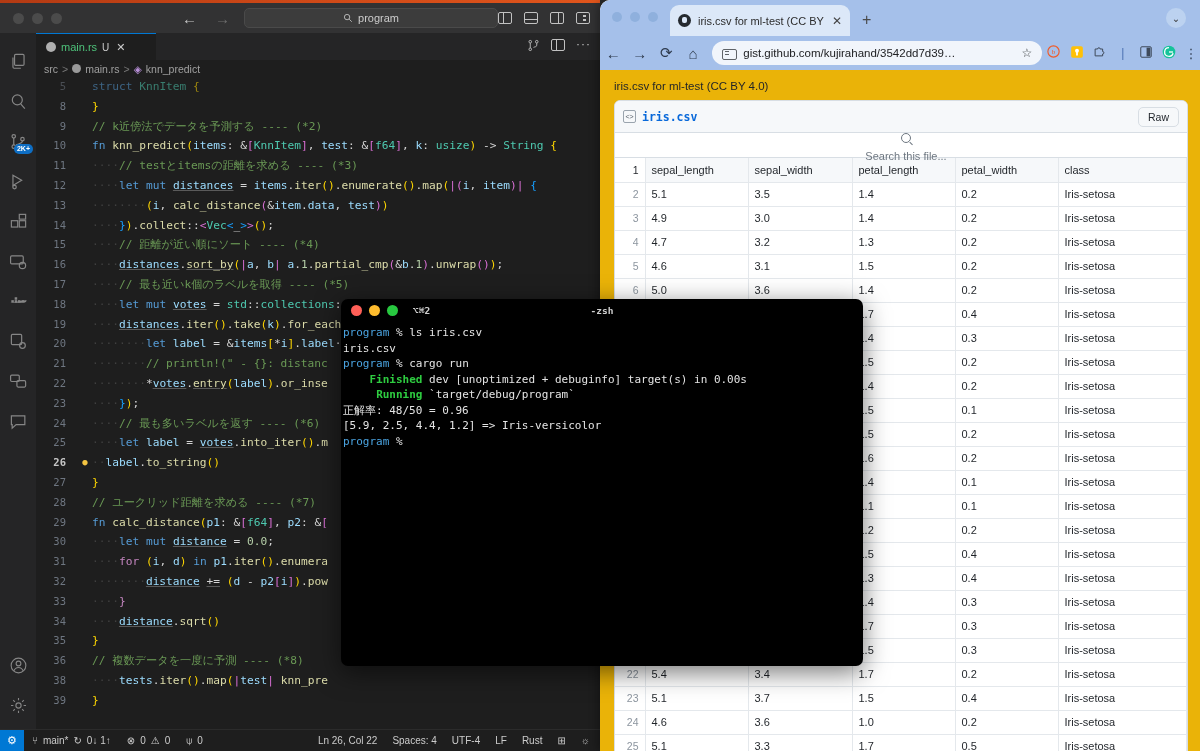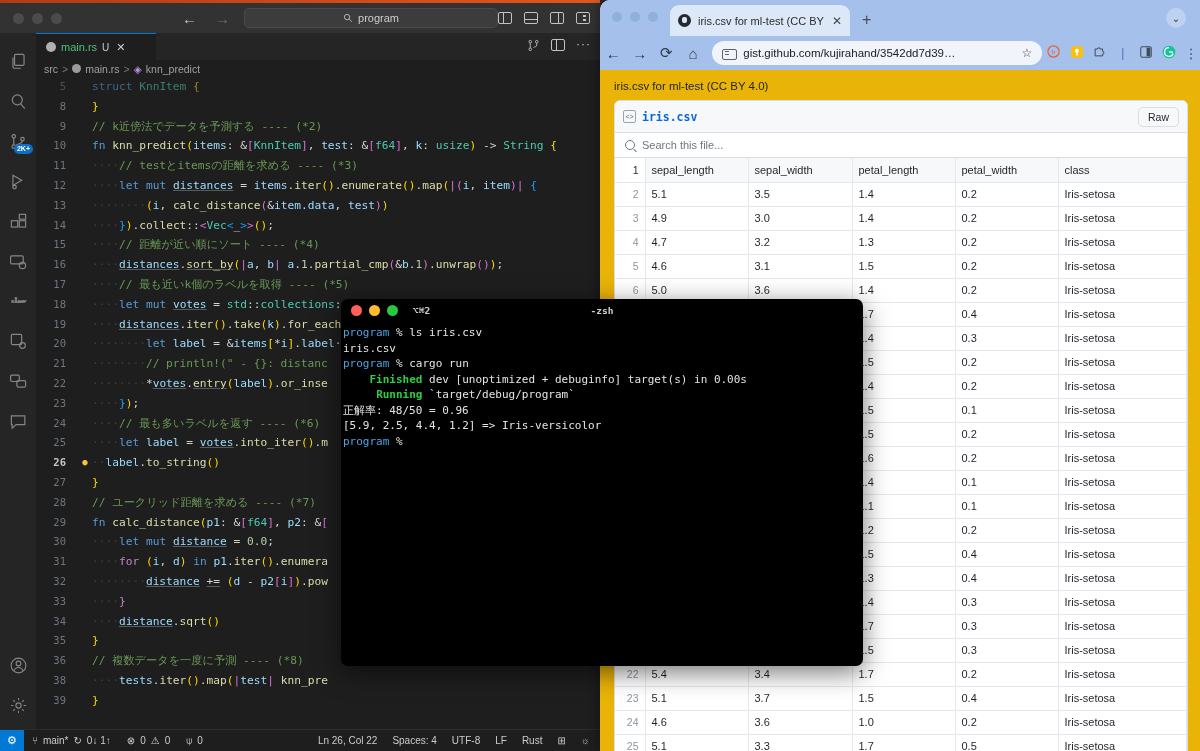--- a/index.html
+++ b/index.html
@@ -164,21 +164,21 @@
               background:#fff; height:100%; }
   #gist-head { height:32px; background:#f6f8fa; border-bottom:1px solid #d8dee4;
                display:flex; align-items:center; padding:0 8px; }
   .file-ico { width:13px; height:13px; border:1px solid #9aa4ae; border-radius:2px; color:#57606a;
               font-size:7px; display:flex; align-items:center; justify-content:center; flex:none; }
   #gist-filename { margin-left:6px; font-size:11.5px; color:#0969da; font-weight:bold;
                    font-family:"DejaVu Sans Mono", monospace; }
   #raw-btn { margin-left:auto; border:1px solid #d8dee4; border-radius:5px; background:#f6f8fa;
              font-size:10.5px; padding:3px 9px; color:#24292f; }
   #gist-search { height:25px; border-bottom:1px solid #d8dee4; display:flex; align-items:center;
-                 padding-left:10px; gap:7px; font-size:11px; color:#6e7781; }
+                 padding-left:10px; gap:7px; font-size:11px; color:#6e7781;flex-direction:column; }
   .mag { width:10px; height:10px; border:1.3px solid #6e7781; border-radius:50%; position:relative; flex:none; }
   .mag:after { content:""; position:absolute; right:-3px; bottom:-2px; width:4px; height:1.3px;
                background:#6e7781; transform:rotate(45deg); }
   table.csv { width:100%; border-collapse:collapse; font-size:11px; color:#1f2328;
               font-family:"Liberation Sans", sans-serif; table-layout:fixed; }
   table.csv td { border-bottom:1px solid #e4e8ec; border-right:1px solid #e4e8ec;
                  padding:4px 6px; height:24px; vertical-align:middle; white-space:nowrap; overflow:hidden; }
   table.csv td.rn { width:30px; text-align:right; color:#8c959f; border-right:1px solid #e4e8ec;
                     padding-right:6px; font-size:10.5px; }
   table.csv tr.hdr td { background:#f6f8fa; font-weight:normal; color:#1f2328; }
@@ -408,21 +408,21 @@
       <span>⚠</span>
       <span>0</span>
     </div>
     <div class="sgrp">
       <span>⍦</span>
       <span>0</span>
     </div>
     <div class="right">
       <span>Ln 26, Col 22</span>
       <span>Spaces: 4</span>
-      <span>UTF-8</span>
+      <span>UTF-4</span>
       <span>LF</span>
       <span>Rust</span>
       <span>⊞</span>
       <span>☼</span>
     </div>
   </div>
 </div>
 
 <div id="chrome">
   <div id="ch-tabstrip">

